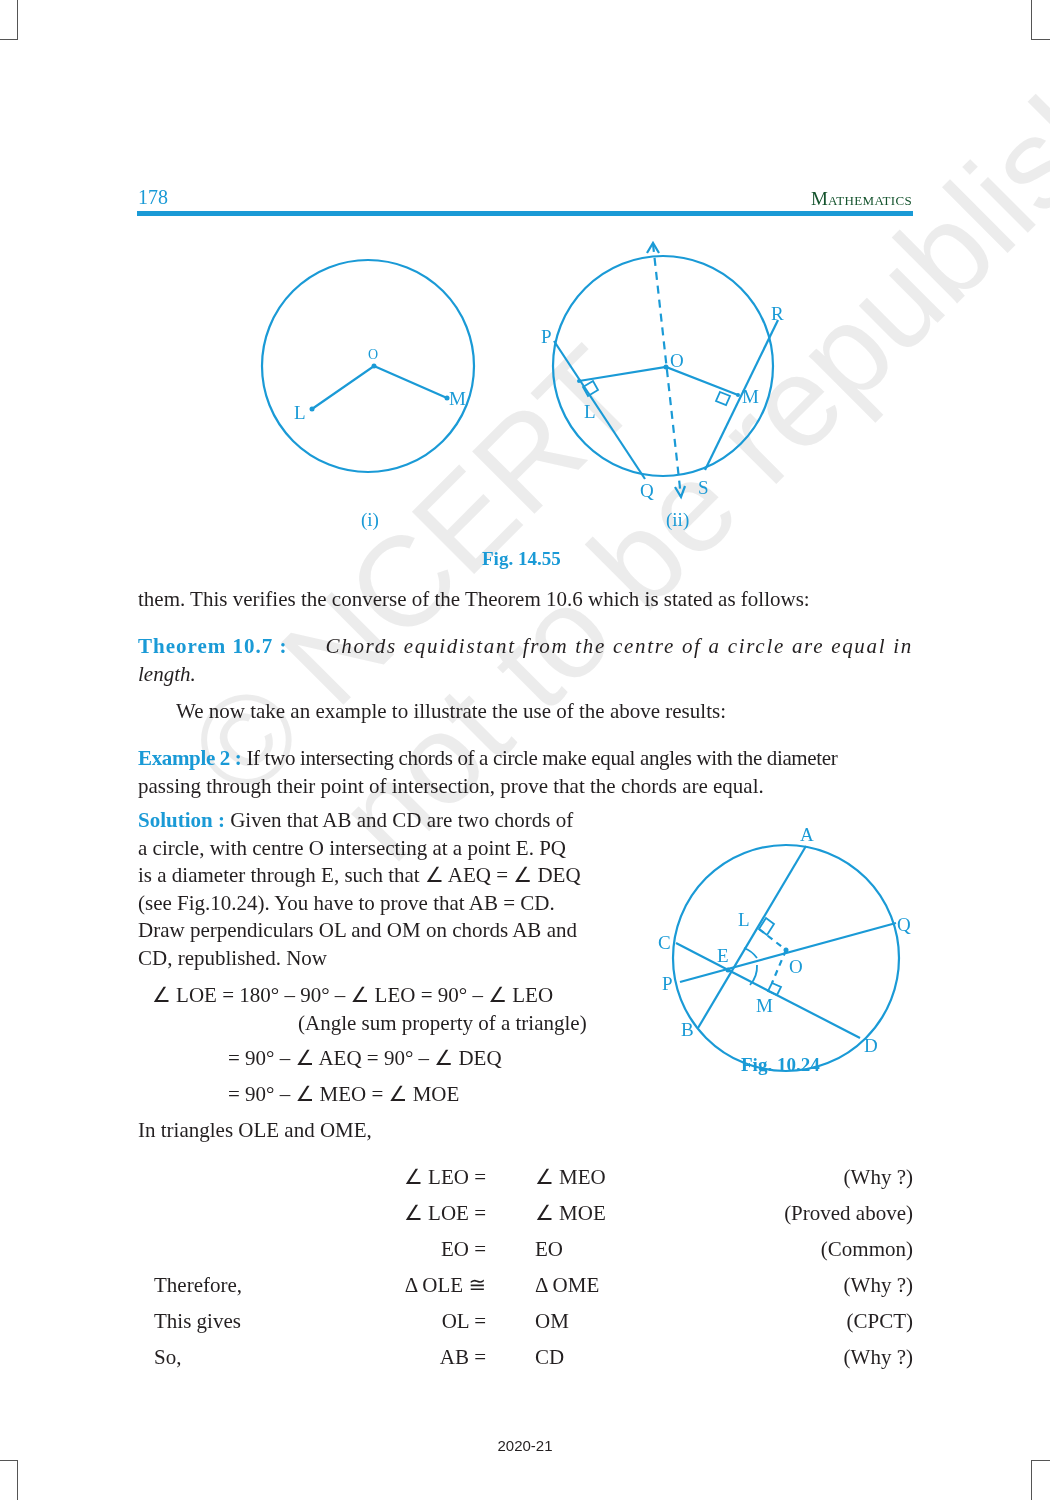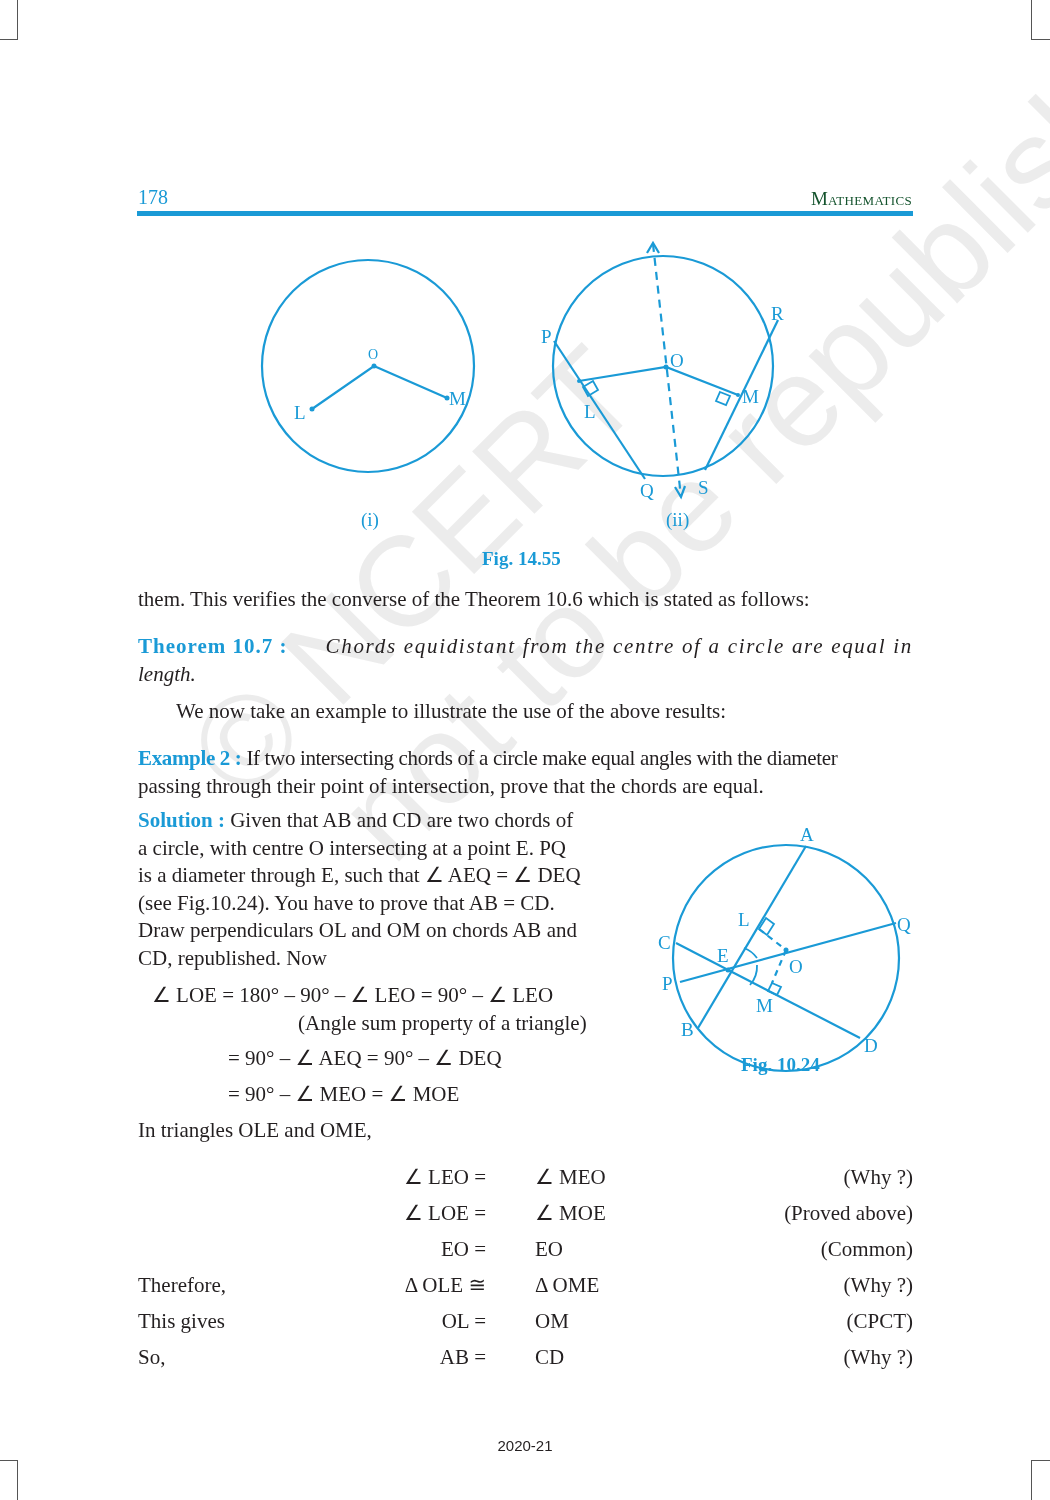--- a/index.html
+++ b/index.html
@@ -8,21 +8,21 @@
   .crop { position:absolute; background:#555; }
   .hdr-num { position:absolute; left:138px; top:186px; font-size:20px; color:#1a9ad6; }
   .hdr-title { position:absolute; right:138px; top:188px; font-size:19px; color:#14532d; font-variant:small-caps; letter-spacing:0.3px; }
   .hdr-rule { position:absolute; left:137px; top:211px; width:776px; height:5px; background:#1a9ad6; }
   .blue { color:#1a9ad6; }
   .txt { position:absolute; font-size:21px; line-height:28px; }
   .bold { font-weight:bold; }
   .figcap { position:absolute; font-size:19px; font-weight:bold; color:#1a9ad6; }
   .sub { position:absolute; font-size:19px; color:#1a9ad6; }
   .row { position:absolute; left:138px; width:775px; height:28px; font-size:21px;margin-top:13px; }
-  .row .lft { position:absolute; left:0; }
+  .row .lft { position:absolute; left:16px; }
   .row .eqL { position:absolute; right:427px; }
   .row .eqR { position:absolute; left:397px; }
   .row .rsn { position:absolute; right:0; }
   .wm { position:absolute; left:160px; top:720px; width:900px; font-family:"Liberation Sans", sans-serif;
         font-size:128px; color:rgba(200,200,200,0.35); transform:rotate(-45deg); transform-origin:left top;
         line-height:150px; white-space:nowrap; pointer-events:none; }
   .footer { position:absolute; left:0; width:1050px; top:1437px; text-align:center;
             font-family:"Liberation Sans", sans-serif; font-size:15px; color:#231f20; }
   svg text { font-family:"Liberation Serif", serif; fill:#1a9ad6; }
 </style>

